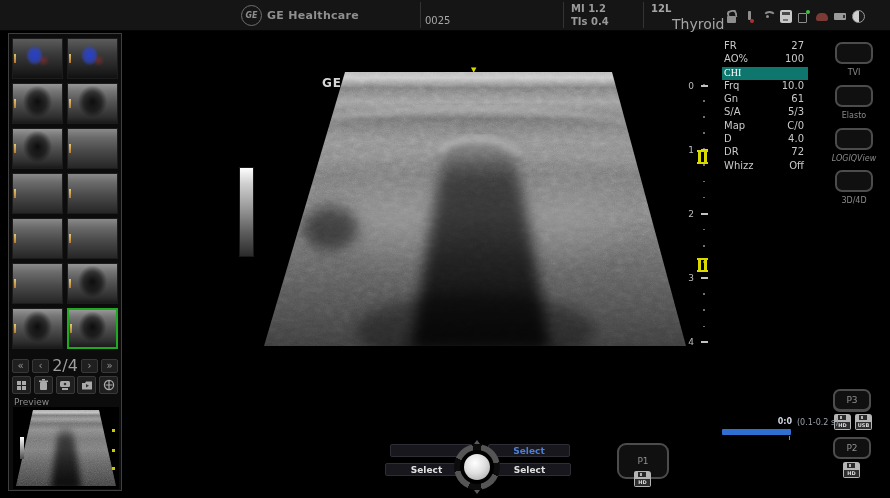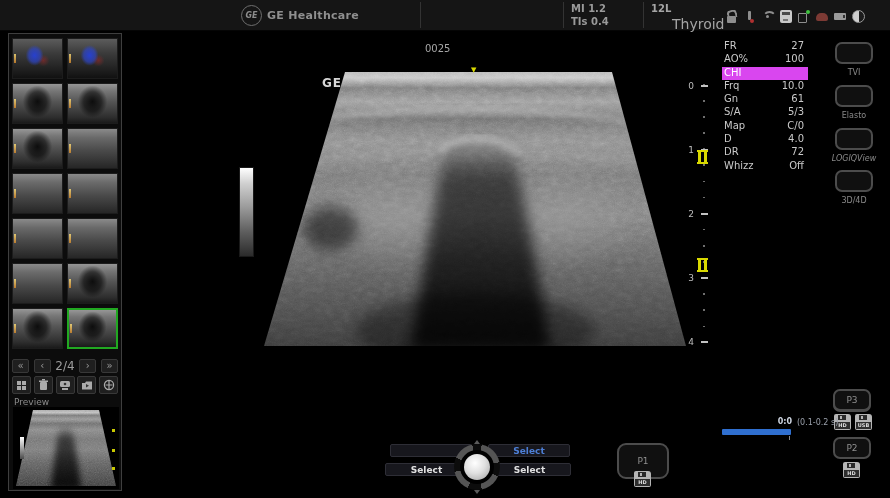--- a/index.html
+++ b/index.html
@@ -7,21 +7,21 @@
        font-family:"DejaVu Sans","Liberation Sans",sans-serif;color:#ccc;
        -webkit-font-smoothing:antialiased;}
   .abs{position:absolute;}
 
   
   .topbar{position:absolute;left:0;top:0;width:890px;height:30px;background:#151515;border-bottom:1px solid #050505;}
   .tb-div{position:absolute;top:2px;bottom:2px;width:1px;background:#333;}
   .ge-logo{position:absolute;left:241px;top:5px;width:19px;height:19px;border:1px solid #6e6e6e;border-radius:50%;
            color:#8d8d8d;font-size:8px;font-style:italic;font-weight:bold;display:flex;align-items:center;justify-content:center;}
   .brand{position:absolute;left:267px;top:9px;font-size:11px;font-weight:bold;color:#8f8f8f;letter-spacing:.3px;}
-  .examno{position:absolute;left:425px;top:15px;font-size:10px;color:#a7a7a7;margin-top:28px;}
+  .examno{position:absolute;left:425px;top:15px;font-size:10px;color:#a7a7a7;}
   .mi{position:absolute;left:571px;top:3px;font-size:10px;font-weight:bold;color:#9a9a9a;}
   .tis{position:absolute;left:571px;top:16px;font-size:10px;font-weight:bold;color:#9a9a9a;}
   .probe{position:absolute;left:651px;top:3px;font-size:10px;font-weight:bold;color:#a5a5a5;}
   .preset{position:absolute;left:672px;top:16px;font-size:14px;font-weight:normal;color:#a5a5a5;}
   .staticons{position:absolute;left:726px;top:8px;height:16px;display:flex;align-items:center;gap:6px;}
   .sicon{position:relative;display:inline-block;width:12px;height:13px;}
   .i-unlock::after{content:"";position:absolute;left:1px;bottom:0;width:9px;height:7px;background:#8e8e8e;border-radius:1px;}
   .i-unlock::before{content:"";position:absolute;left:4px;top:0;width:6px;height:6px;border:2px solid #8e8e8e;border-bottom:none;border-radius:4px 4px 0 0;transform:translateX(-3px) rotate(-12deg);}
   .i-probe::before{content:"";position:absolute;left:4px;top:1px;width:3px;height:9px;background:#8e8e8e;border-radius:1px;}
   .i-probe::after{content:"";position:absolute;left:6px;bottom:0;width:4px;height:4px;background:#b03030;border-radius:50%;}
@@ -47,21 +47,21 @@
       radial-gradient(ellipse 40% 55% at 50% 45%,rgba(0,0,0,.85) 0%,rgba(0,0,0,.55) 45%,transparent 75%),
       linear-gradient(180deg,#969696 0%,#767676 18%,#555 45%,#2e2e2e 85%,#1a1a1a 100%);}
   .thumb.doppler{background:
       radial-gradient(ellipse 26% 38% at 44% 42%,#2740cf 0%,rgba(45,70,205,.65) 45%,transparent 70%),
       radial-gradient(ellipse 18% 22% at 62% 55%,rgba(170,40,40,.5) 0%,transparent 70%),
       linear-gradient(180deg,#5c5c5c 0%,#3c3c3c 35%,#222 75%,#111 100%);}
   .thumb.selected{border:2px solid #21a821;}
   .pager{position:absolute;left:3px;top:324px;width:106px;height:15px;display:flex;align-items:center;justify-content:space-between;}
   .pager .pbtn{width:17px;height:14px;background:#1f1f1f;border:1px solid #383838;border-radius:2px;color:#999;
                font-size:10px;line-height:12px;text-align:center;box-sizing:border-box;}
-  .pager .pageno{color:#9d9d9d;font-size:12px;}
+  .pager .pageno{color:#9d9d9d;font-size:16px;}
   .clip-tools{position:absolute;left:3px;top:341px;width:106px;height:20px;display:flex;align-items:center;justify-content:space-between;}
   .tool{width:19px;height:18px;background:#1f1f1f;border:1px solid #383838;border-radius:2px;display:flex;align-items:center;justify-content:center;box-sizing:border-box;}
   .tool svg{display:block;}
   .preview-label{position:absolute;left:5px;top:363px;font-size:9px;color:#8b8b8b;}
   .preview-box{position:absolute;left:4px;top:373px;width:106px;height:82px;background:#000;}
 
   
   .ge-watermark{position:absolute;left:322px;top:76px;font-size:12px;font-weight:bold;color:#d6d6d6;letter-spacing:1px;}
   .orient-marker{position:absolute;left:471px;top:66px;font-size:7px;color:#d9d900;}
   .graybar{position:absolute;left:239px;top:167px;width:13px;height:88px;
@@ -73,21 +73,21 @@
   .ruler .minors{position:absolute;right:3px;top:6px;width:2px;height:258px;
       background:repeating-linear-gradient(180deg,#6f6f6f 0 1.5px,transparent 1.5px 16.1px);}
   .ruler .num{position:absolute;left:0;width:12px;text-align:right;font-size:9px;color:#bdbdbd;line-height:8px;}
   .ruler .major{position:absolute;right:0;width:7px;height:2px;background:#c2c2c2;}
   .focal{position:absolute;left:697px;width:11px;height:10px;border-top:2px solid #d9d900;border-bottom:2px solid #d9d900;
          background:linear-gradient(90deg,transparent 0 1px,#d9d900 1px 4px,transparent 4px 7px,#d9d900 7px 10px,transparent 10px);}
 
   
   .params{position:absolute;left:722px;top:40px;width:86px;}
   .param-row{display:flex;justify-content:space-between;height:13.3px;font-size:10px;color:#c9c9c9;padding:0 4px 0 2px;}
-  .param-row.hl{background:#d946ef;color:#fff;}
+  .param-row.hl{background:#0f766e;color:#fff;font-family:Liberation Serif, serif;}
 
   
   .hardkey{position:absolute;width:38px;height:22px;border:2px solid #4c4c4c;border-radius:7px;background:#101010;
            color:#8f8f8f;font-size:9px;display:flex;align-items:center;justify-content:center;box-sizing:border-box;}
   .hk-label{position:absolute;width:64px;text-align:center;font-size:8px;color:#8a8a8a;}
   .floppy{position:relative;width:17px;height:16px;background:#b5b5b5;border-radius:2px 3px 2px 2px;display:inline-block;}
   .floppy::before{content:"";position:absolute;left:4px;top:1px;width:8px;height:5px;background:#2a2a2a;}
   .floppy::after{content:"";position:absolute;left:6px;top:2px;width:2px;height:3px;background:#b5b5b5;}
   .floppy .flabel{position:absolute;left:1px;right:1px;bottom:1px;height:7px;background:#2e2e2e;color:#ddd;
                   font-size:5px;font-weight:bold;text-align:center;line-height:7px;letter-spacing:0;}

